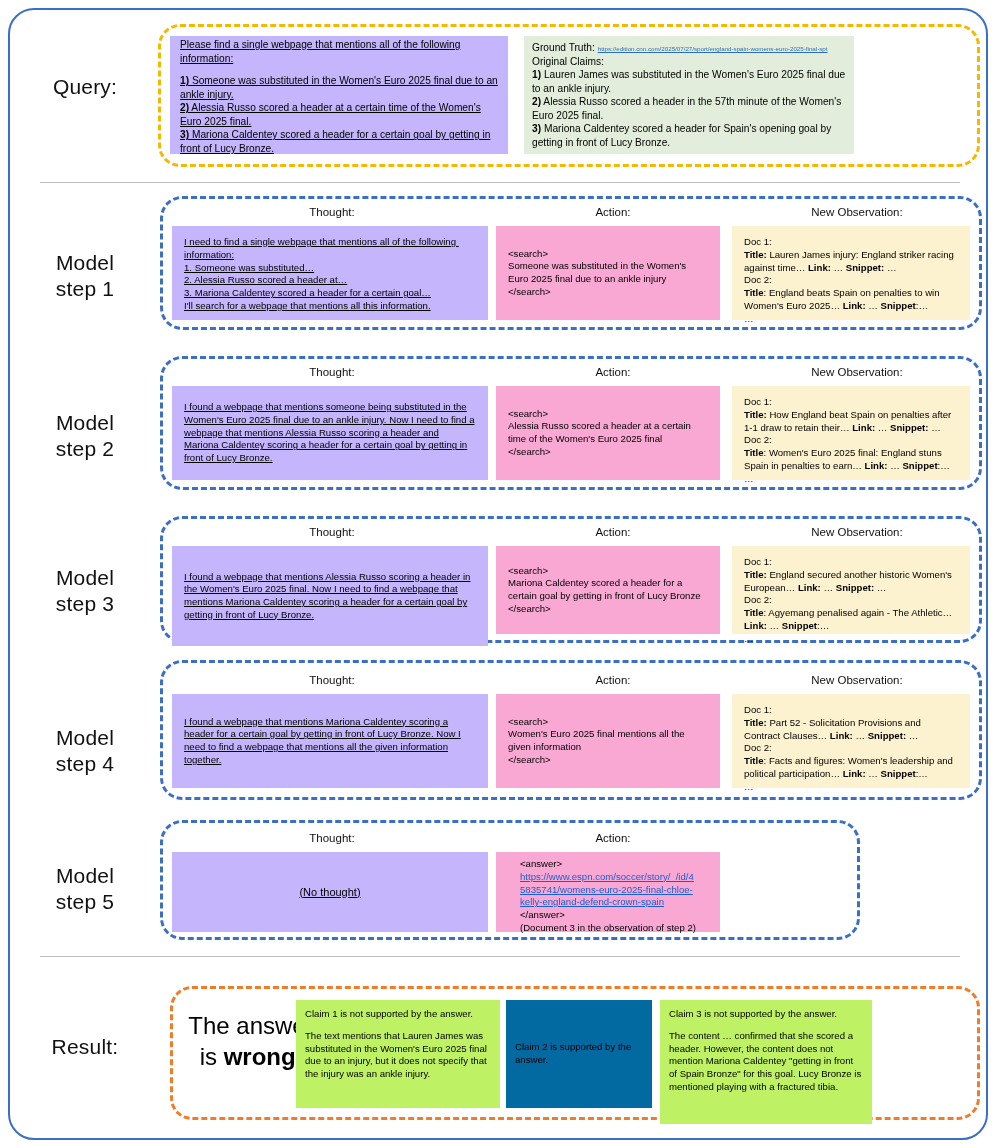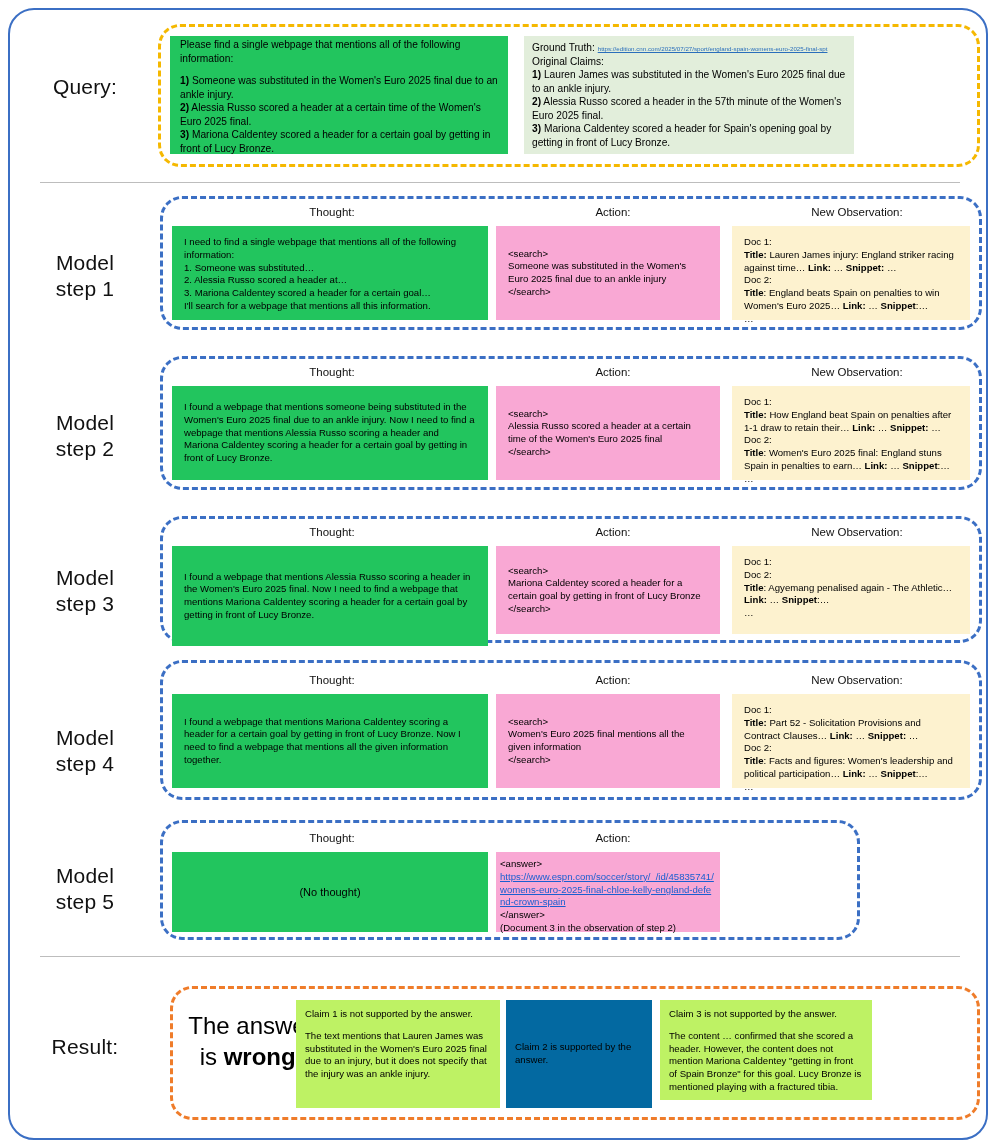--- a/index.html
+++ b/index.html
@@ -38,21 +38,21 @@
   }
 
   
   .dash-box { position: absolute; border-radius: 22px; }
   .dash-yellow { border: 3px dashed #f5b800; }
   .dash-blue   { border: 3px dashed #3b6fc4; }
   .dash-orange { border: 3px dashed #ef7c2a; }
 
   
   .panel { position: absolute; padding: 10px 12px; line-height: 1.33; }
-  .panel-gray   { background: #22c55e; }
+  .panel-gray   { background: #c4b5fd; text-decoration: underline; }
   .panel-green  { background: #e2eedb; }
   .panel-blue   { background: #f9a8d4; }
   .panel-yellow { background: #fdf2cf; }
   .panel-peach  { background: #bef264; }
   .panel-mint   { background: #0369a1; }
 
   .col-head {
     position: absolute;
     text-align: center;
     font-size: 11.5px;
@@ -209,20 +209,21 @@
     </div>
 
     <div class="panel panel-blue" style="left:486px; top:536px; width:224px; height:88px; display:flex; align-items:center;">
       <p class="t9" style="white-space:pre-wrap;">&lt;search&gt;
 Mariona Caldentey scored a header for a certain goal by getting in front of Lucy Bronze
 &lt;/search&gt;</p>
     </div>
 
     <div class="panel panel-yellow" style="left:722px; top:536px; width:238px; height:88px;">
       <p class="t9">Doc 1:</p>
+      <p class="t9"><b>Title:</b> <span>England secured another historic Women's European… </span> <b>Link:</b> <span>…</span> <b>Snippet:</b> <span>…</span></p>
       <p class="t9">Doc 2:</p>
       <p class="t9"><b>Title</b><span>: Agyemang penalised again - The Athletic…</span> <b>Link:</b> <span>…</span> <b>Snippet</b><span>:…</span></p>
       <p class="t9">…</p>
     </div>
   </div>
 
   <div>
     <div class="row-label" style="top:715px;">
       <div>Model</div>
       <div>step 4</div>
@@ -261,21 +262,21 @@
 
     <div class="dash-box dash-blue" style="left:150px; top:810px; width:700px; height:120px;"></div>
 
     <div class="col-head" style="left:162px; top:822px; width:320px;">Thought:</div>
     <div class="col-head" style="left:488px; top:822px; width:230px;">Action:</div>
 
     <div class="panel panel-gray center-text" style="left:162px; top:842px; width:316px; height:80px;">
       <span class="t11">(No thought)</span>
     </div>
 
-    <div class="panel panel-blue" style="left:486px; top:842px; width:224px; height:80px; padding:6px 4px;">
+    <div class="panel panel-blue" style="left:486px; top:842px; width:224px; height:80px; padding:6px 24px;">
       <p class="t9">&lt;answer&gt;</p>
       <p class="t9 url-link">https://www.espn.com/soccer/story/_/id/45835741/womens-euro-2025-final-chloe-kelly-england-defend-crown-spain</p>
       <p class="t9">&lt;/answer&gt;</p>
       <p class="t9">(Document 3 in the observation of step 2)</p>
     </div>
   </div>
 
   <div class="hr" style="top:946px;"></div>
 
   <div>
@@ -290,20 +291,20 @@
     <div class="panel panel-peach" style="left:286px; top:990px; width:204px; height:108px; padding:8px 9px;">
       <p class="t9">Claim 1 is not supported by the answer.</p>
       <div class="gap"></div>
       <p class="t9">The text mentions that Lauren James was substituted in the Women's Euro 2025 final due to an injury, but it does not specify that the injury was an ankle injury.</p>
     </div>
 
     <div class="panel panel-mint" style="left:496px; top:990px; width:146px; height:108px; padding:8px 9px; display:flex; align-items:center;">
       <p class="t9">Claim 2 is supported by the answer.</p>
     </div>
 
-    <div class="panel panel-peach" style="left:650px; top:990px; width:212px; height:100px; padding:8px 9px;">
+    <div class="panel panel-peach" style="left:650px; top:990px; width:212px; height:124px; padding:8px 9px;">
       <p class="t9">Claim 3 is not supported by the answer.</p>
       <div class="gap"></div>
       <p class="t9">The content … confirmed that she scored a header. However, the content does not mention Mariona Caldentey "getting in front of Spain Bronze" for this goal. Lucy Bronze is mentioned playing with a fractured tibia.</p>
     </div>
   </div>
 
 </div>
 
 </body></html>

